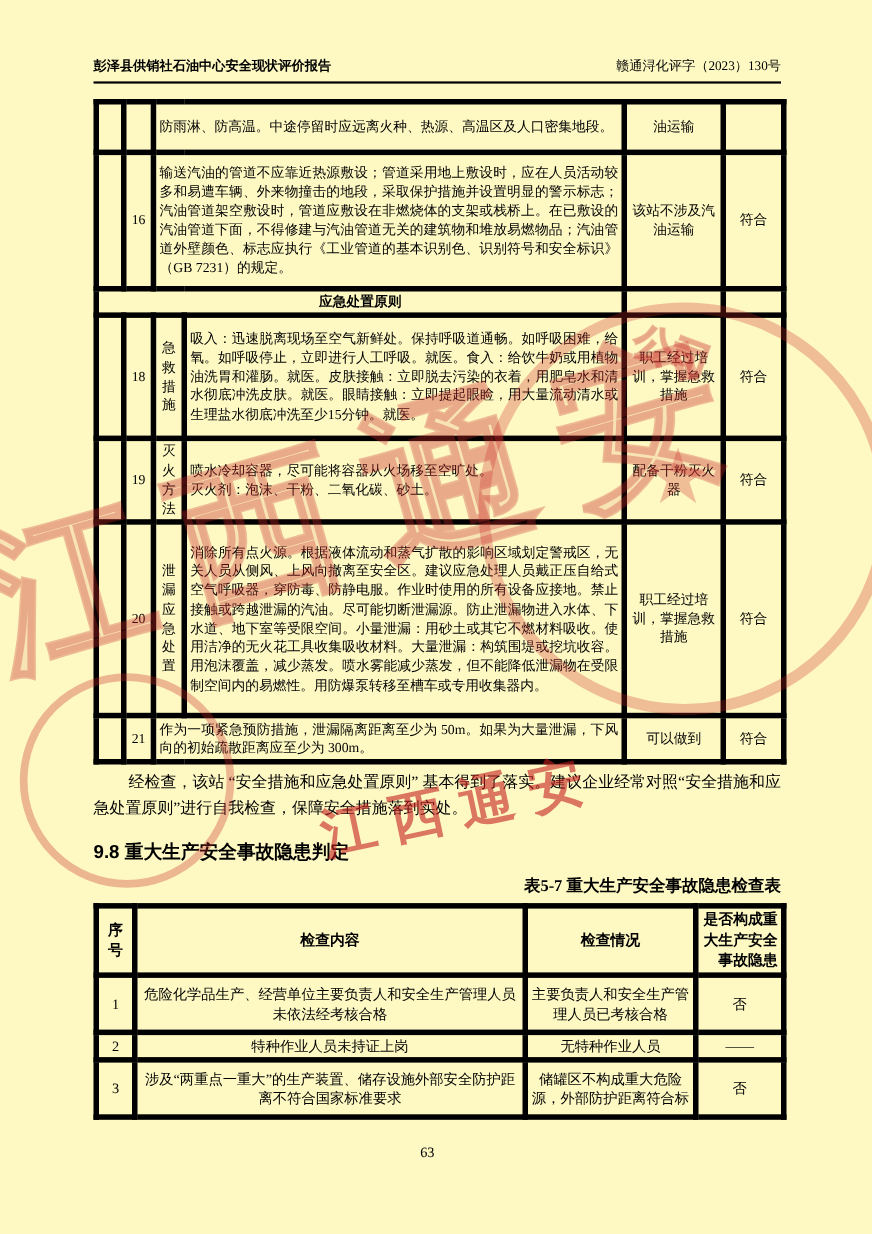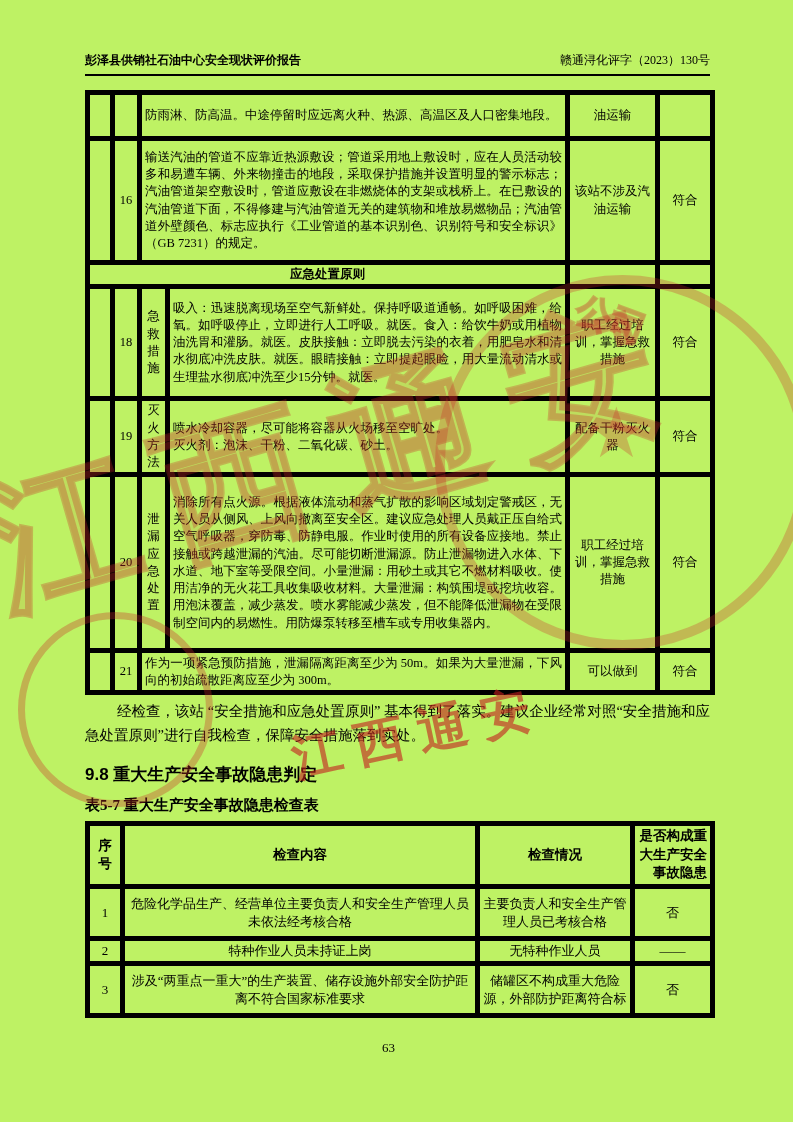--- a/index.html
+++ b/index.html
@@ -1,19 +1,19 @@
 <!DOCTYPE html>
 <html><head>
 <meta charset="utf-8">
 <style>
   * { margin:0; padding:0; box-sizing:border-box; }
   html,body { background:#ffffff; }
   .page {
     position:relative; width:793px; height:1122px; margin:0 auto;
-    background:#bef264; overflow:hidden; color:#000;
+    background:#fef9c3; overflow:hidden; color:#000;
     font-family:"Liberation Serif","DejaVu Serif",serif;
     padding-left:19px;
   }
   .content { position:absolute; left:85px; top:52px; width:625px; z-index:1; }
 
   
   .doc-header {
     display:flex; justify-content:space-between; align-items:flex-end;
     font-size:12px; padding-bottom:5px; border-bottom:2px solid #000;
   }
@@ -36,21 +36,21 @@
   .closing {
     margin-top:5px; font-size:14.5px; line-height:1.62;
     text-align:justify; text-indent:2.2em;
   }
 
   
   .sec-heading {
     margin-top:16px; font-size:17px; font-weight:bold;
     font-family:"Liberation Sans","DejaVu Sans",sans-serif;
   }
-  .tbl-caption { margin-top:10px; margin-bottom:6px; font-size:15px; font-weight:bold; text-align:left; }
+  .tbl-caption { margin-top:10px; margin-bottom:6px; font-size:15px; font-weight:bold; text-align:right; }
 
   .hazard td { font-size:13px; }
   .hazard .hdr td { font-weight:bold; font-size:13.5px; }
   .hdr-left { text-align:right; font-weight:bold;margin-top:43px; }
 
   
   .page-number {
     position:absolute; left:0; right:16px; top:1040px; text-align:center;
     font-size:13px; z-index:1;
   }

